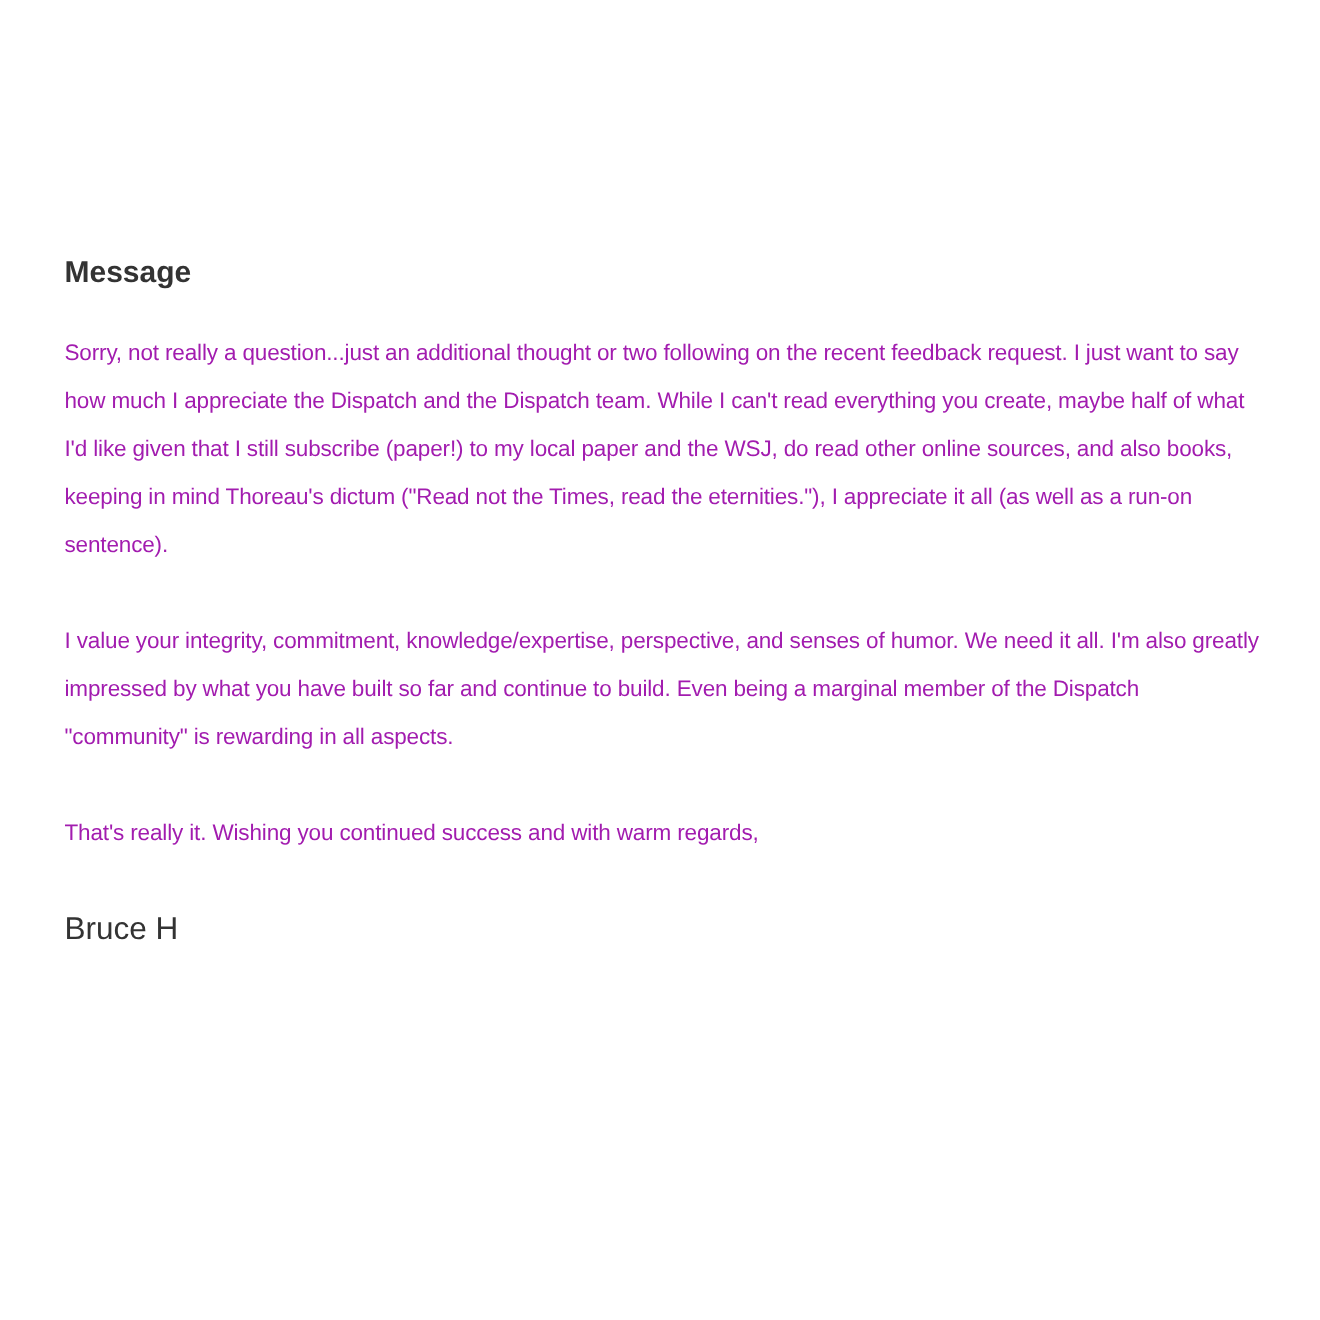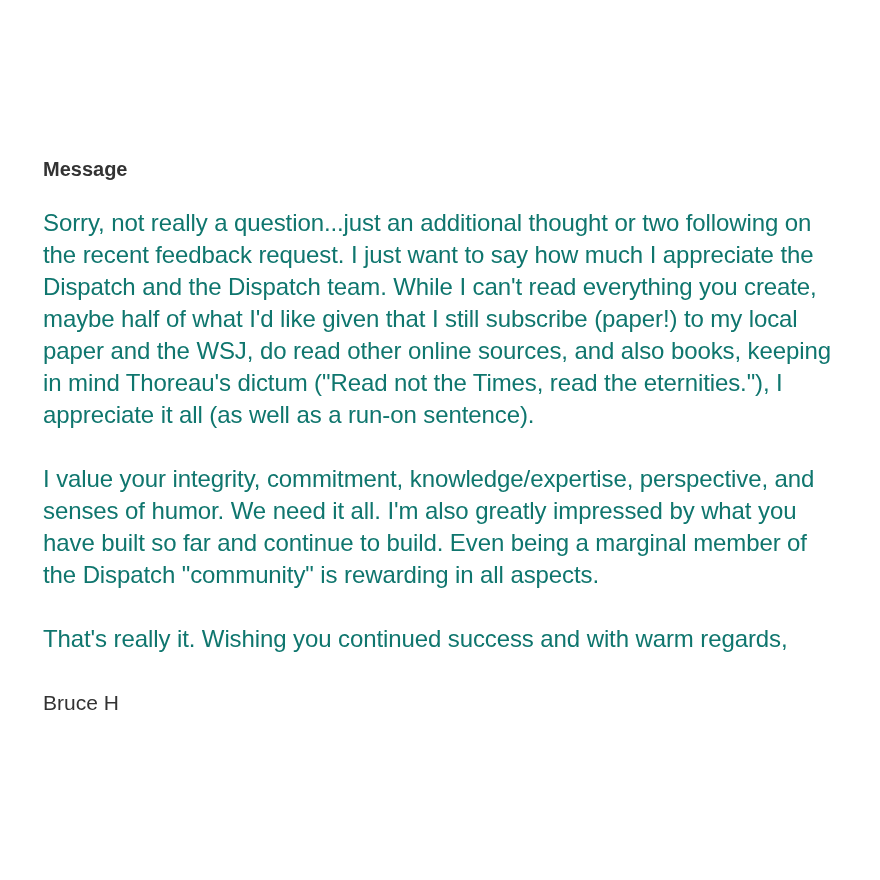--- a/index.html
+++ b/index.html
@@ -17,28 +17,28 @@
     .message-container {
       position: absolute;
       left: 43px;
       top: 152px;
       width: 800px;
     }
     .message-label {
       font-size: 20px;
       font-weight: bold;
       line-height: 28px;
-      margin: 3px 0 24px 0;
+      margin: 16px 0 24px 0;
       color: #333333;
     }
     .message-paragraph {
-      font-size: 24px;
+      font-size: 15px;
       line-height: 32px;
       margin: 0 0 32px 0;
-      color: #0f766e;
+      color: #a21caf;
       letter-spacing: -0.1px;
     }
     .message-signature {
       font-size: 21px;
       line-height: 32px;
       margin: 0;
       color: #333333;
     }
   </style>
 </head>

